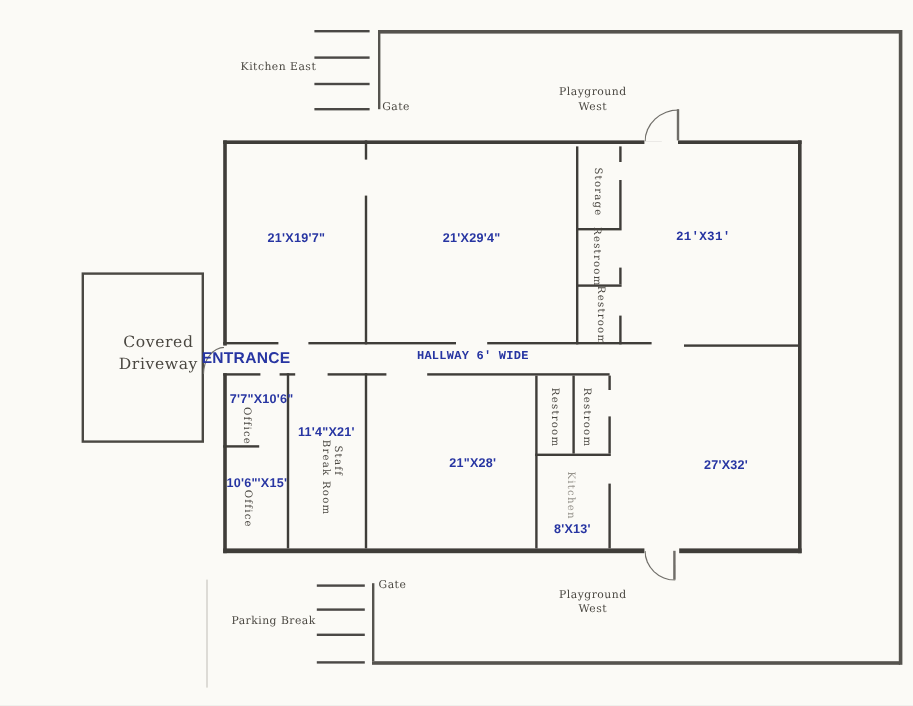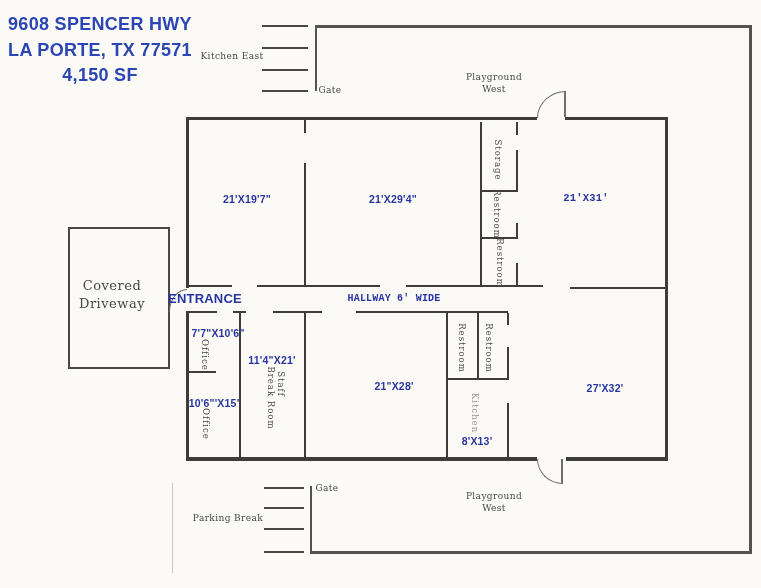--- a/index.html
+++ b/index.html
@@ -44,25 +44,20 @@
     position:absolute;transform:translate(-50%,-50%);text-align:center;
     color:#4a4741;font-size:13px;line-height:1.35;letter-spacing:.5px;
     font-family:"DejaVu Serif",serif;white-space:nowrap;
   }
 </style>
 </head>
 <body>
 
 <div id="plan">
 
-  <div class="blue-big" style="left:8px;top:12px;width:184px;">
-    <div>9608 SPENCER HWY</div>
-    <div>LA PORTE, TX 77571</div>
-    <div>4,150 SF</div>
-  </div>
 
   <div class="fence" style="left:315px;top:25px;width:2px;height:66px;"></div>
   <div class="fence" style="left:315px;top:25px;width:436px;height:3px;"></div>
   <div class="fence" style="left:749px;top:25px;width:3px;height:529px;"></div>
   <div class="fence" style="left:310px;top:551px;width:440px;height:3px;"></div>
   <div class="fence" style="left:310px;top:486px;width:2px;height:65px;"></div>
   <div class="faint" style="left:172px;top:483px;width:1px;height:90px;"></div>
 
   <div class="slabel" style="left:232px;top:56px;">Kitchen East</div>
   <div class="pline" style="left:262px;top:25px;width:46px;height:2px;"></div>
@@ -80,21 +75,21 @@
   <div class="pline" style="left:264px;top:507px;width:40px;height:2px;"></div>
   <div class="pline" style="left:264px;top:528px;width:40px;height:2px;"></div>
   <div class="pline" style="left:264px;top:551px;width:40px;height:2px;"></div>
   <div class="slabel" style="left:327px;top:488px;">Gate</div>
   <div class="slabel2" style="left:494px;top:503px;">
     <div>Playground</div>
     <div>West</div>
   </div>
 
   <div class="cd-box" style="left:68px;top:227px;width:98px;height:138px;"></div>
-  <div class="cd-text" style="left:112px;top:295px;">
+  <div class="cd-text" style="left:132px;top:295px;">
     <div>Covered</div>
     <div>Driveway</div>
   </div>
 
   <div class="wall" style="left:186px;top:117px;width:351px;height:3px;"></div>
   <div class="wall" style="left:565px;top:117px;width:103px;height:3px;"></div>
   <div class="wall" style="left:665px;top:117px;width:3px;height:344px;"></div>
   <div class="wall" style="left:186px;top:457px;width:351px;height:4px;"></div>
   <div class="wall" style="left:566px;top:457px;width:102px;height:4px;"></div>
   <div class="wall" style="left:186px;top:117px;width:3px;height:171px;"></div>

